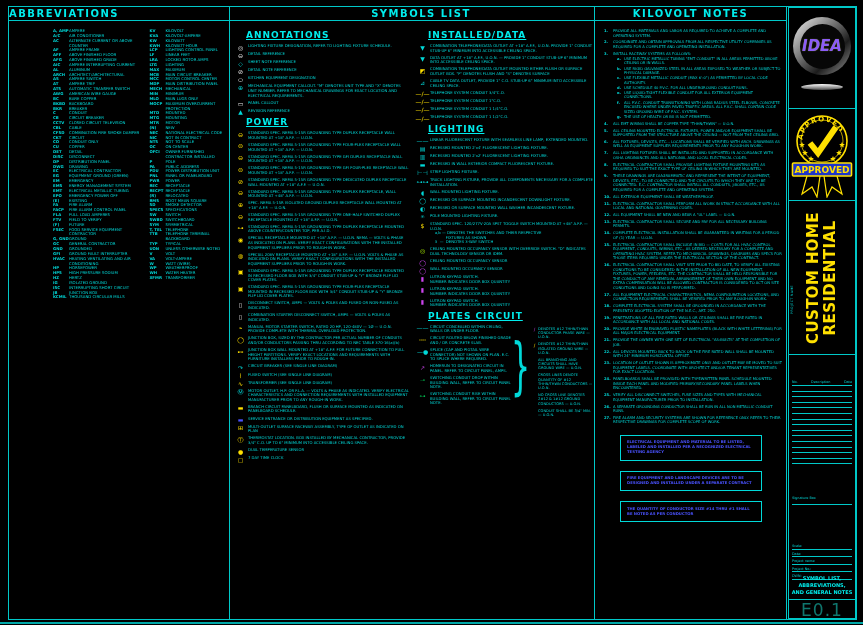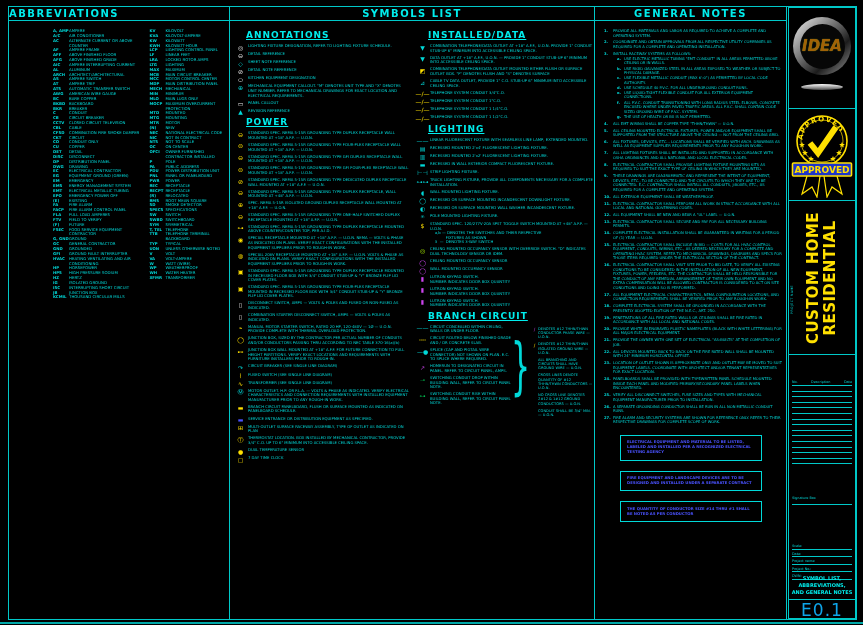--- a/index.html
+++ b/index.html
@@ -42,55 +42,55 @@
   .gn-sub-num{width:7px;flex:none;font-weight:bold;}
   .gn-box{border:1px solid #00d8d8;margin:10px 8px 0 16px;padding:4.5px 6px;font-size:3.8px;line-height:1.28;
           color:#4a52ff;width:128px;font-weight:bold;}
   
   #titleblock{position:absolute;left:779px;top:0;bottom:0;width:68px;border:1px solid #00c8c8;box-sizing:border-box;background:#000;}
   .tb-hline{position:absolute;left:0;right:0;height:1px;background:#00c8c8;}
   .logo-ring{width:58px;height:58px;border-radius:50%;margin:9px auto 0;
              background:linear-gradient(135deg,#f2f2f2,#777 40%,#1c1c1c 68%,#999);
              display:flex;align-items:center;justify-content:center;}
   .logo-inner{width:45px;height:45px;border-radius:50%;background:#070707;display:flex;align-items:center;justify-content:center;}
-  .logo-text{font-style:italic;font-weight:bold;font-size:15px;color:#a16207;text-shadow:0 0 1px #8aa020;}
+  .logo-text{font-style:italic;font-weight:bold;font-size:15px;color:#8b5cf6;text-shadow:0 0 1px #8aa020;}
   .logo-shine{width:42px;height:6px;border-radius:50%;margin:9px auto 0;background:linear-gradient(#ffffff,#4a4a4a);}
   #tb-stamp{position:absolute;left:0;right:0;top:102px;height:89px;display:flex;align-items:center;justify-content:center;}
   #tb-project{position:absolute;left:0;right:0;top:193px;height:153px;}
   .tb-proj-label{position:absolute;left:1px;top:84px;writing-mode:vertical-rl;transform:rotate(180deg);
                  font-size:3.2px;color:#00d8d8;letter-spacing:0.4px;}
   .tb-proj-title{position:absolute;left:50%;top:50%;width:152px;height:62px;transform:translate(-50%,-50%) rotate(-90deg);
                  display:flex;flex-direction:column;justify-content:center;text-align:center;
                  font-size:15px;font-weight:bold;color:#ffe000;line-height:1.12;letter-spacing:0.4px;}
   #tb-rev{position:absolute;left:3px;right:3px;top:372px;}
   .rev-hdr{display:flex;justify-content:space-between;font-size:3.4px;color:#00d8d8;border-bottom:1px solid #00c8c8;padding-bottom:1px;}
   .rev-line{height:4.6px;border-bottom:1px solid #00c8c8;}
   #tb-sig{position:absolute;left:3px;right:3px;top:460px;height:70px;}
   .sig-label{position:absolute;left:0;top:28px;font-size:3.4px;color:#00d8d8;}
   .sig-line{position:absolute;left:0;right:0;top:36px;height:1px;background:#00c8c8;}
   #tb-info{position:absolute;left:3px;right:3px;top:534px;}
   .info-row{height:6px;border-bottom:1px solid #00c8c8;font-size:3.4px;color:#00d8d8;display:flex;align-items:flex-end;padding-bottom:0.5px;}
   #tb-sheettitle{position:absolute;left:2px;right:2px;top:567px;text-align:center;font-size:5px;font-weight:bold;
                  color:#00ecec;line-height:1.35;}
   #tb-number{position:absolute;left:0;right:0;top:591px;height:19px;border-top:1px solid #00c8c8;
-             display:flex;align-items:center;justify-content:center;font-size:17px;color:#0ea5e9;letter-spacing:1px;}
+             display:flex;align-items:center;justify-content:center;font-size:17px;color:#0f766e;letter-spacing:1px;}
   #bottom-line{position:absolute;left:0;top:622px;width:863px;height:2px;background:#00a8a8;}
 </style>
 </head>
 <body>
 
 <div id="sheet">
   <div class="hdr right" style="left:0;width:220px">
       <span>ABBREVIATIONS</span>
     </div>
-  <div class="hdr center" style="left:221px;width:364px">
+  <div class="hdr center" style="left:230px;width:364px">
       <span>SYMBOLS LIST</span>
     </div>
   <div class="hdr center" style="left:586px;width:191px">
-      <span>GENERAL NOTES</span>
+      <span>KILOVOLT NOTES</span>
     </div>
 
   <div class="vline" style="left:220px"></div>
   <div class="vline" style="left:585px"></div>
   <div class="vline" style="left:777px"></div>
 
   <div id="col-abbrev">
     <div class="ab-col" id="ab-col1">
         <div class="ab-row">
           <span class="ab-k">A, AMP</span>
@@ -755,21 +755,21 @@
       <div class="sym-row">
         <span class="sym-glyph" style="color: rgb(204, 68, 238);">▮</span>
         <span class="sym-text">LUTRON KEYPAD SWITCH.
 NUMBER INDICATES DOOR BOX QUANTITY</span>
       </div>
       <div class="sym-row">
         <span class="sym-glyph" style="color: rgb(204, 68, 238);">▮</span>
         <span class="sym-text">LUTRON KEYPAD SWITCH.
 NUMBER INDICATES DOOR BOX QUANTITY</span>
       </div>
-      <div class="sym-title">BRANCH CIRCUIT</div>
+      <div class="sym-title">PLATES CIRCUIT</div>
       <div class="bc-wrap">
         <div class="bc-left">
           <div class="sym-row">
             <span class="sym-glyph" style="color: rgb(0, 216, 216);">——</span>
             <span class="sym-text">CIRCUIT CONCEALED WITHIN CEILING, WALLS OR UNDER FLOOR.</span>
           </div>
           <div class="sym-row">
             <span class="sym-glyph" style="color: rgb(255, 224, 0);">╌╌</span>
             <span class="sym-text">CIRCUIT ROUTED BELOW FINISHED GRADE AND / OR CONCRETE SLAB.</span>
           </div>

